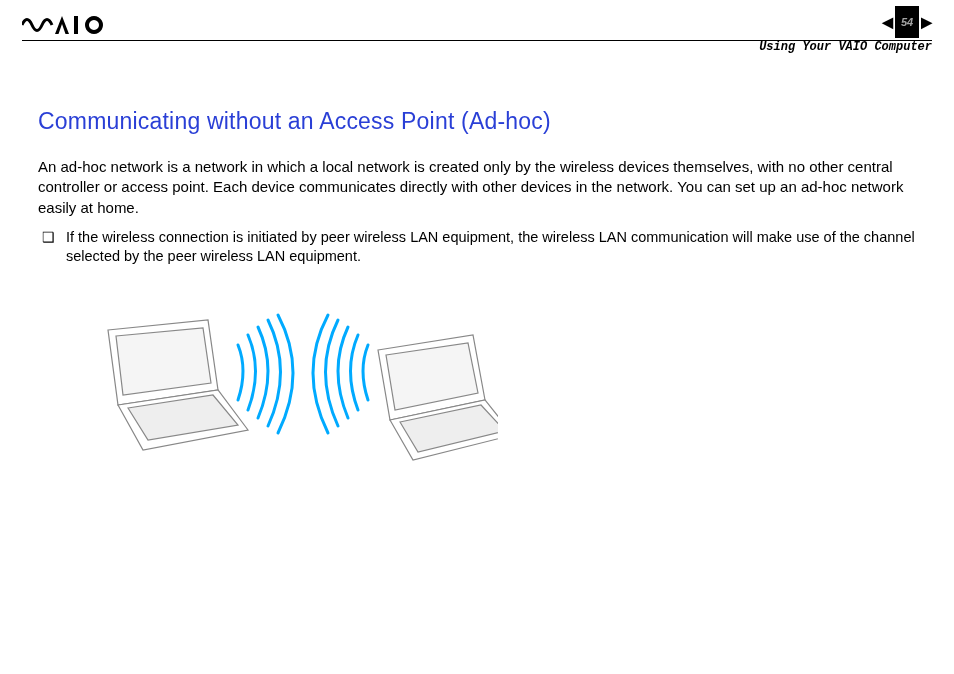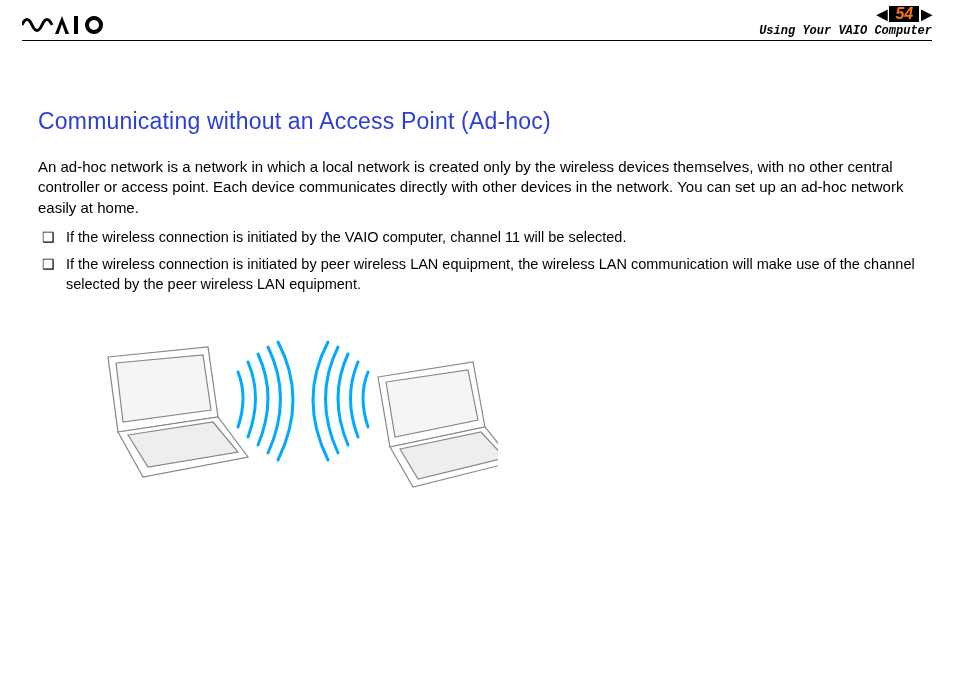--- a/index.html
+++ b/index.html
@@ -39,26 +39,26 @@
     font-size: 12px;
   }
   .pagenav .nav-row {
     display: flex;
     justify-content: flex-end;
     align-items: center;
     gap: 2px;
   }
   .pagenum-badge {
     background: #000;
-    color: #f97316;
+    color: #a3a3a3;
     font-style: italic;
     font-weight: bold;
-    padding: 0 6px;
+    padding: 8px 6px;
     line-height: 16px;
-    font-size: 16px;
+    font-size: 11px;
   }
   .nav-arrow {
     font-size: 14px;
     line-height: 14px;
     color: #000;
     cursor: pointer;
     user-select: none;
   }
   .section-label {
     font-style: italic;
@@ -148,21 +148,20 @@
       <div class="section-label">Using Your VAIO Computer</div>
     </div>
   </div>
 
   <div class="rule"></div>
 
   <div class="content">
     <h1 class="title">Communicating without an Access Point (Ad-hoc)</h1>
     <p class="body-text">An ad-hoc network is a network in which a local network is created only by the wireless devices themselves, with no other central controller or access point. Each device communicates directly with other devices in the network. You can set up an ad-hoc network easily at home.</p>
     <ul class="bullet-list">
-      <li>If the wireless connection is initiated by the VAIO computer, channel 11 will be selected.</li>
       <li>If the wireless connection is initiated by peer wireless LAN equipment, the wireless LAN communication will make use of the channel selected by the peer wireless LAN equipment.</li>
     </ul>
 
     <div class="figure">
       <svg width="430" height="180" viewBox="0 0 430 180">
 
         <g transform="translate(20,35)">
           <g stroke="#888" stroke-width="1.2" fill="#fff">
             <polygon points="20,10 120,0 130,70 30,85"></polygon>
             <polygon points="30,85 130,70 160,110 55,130"></polygon>

